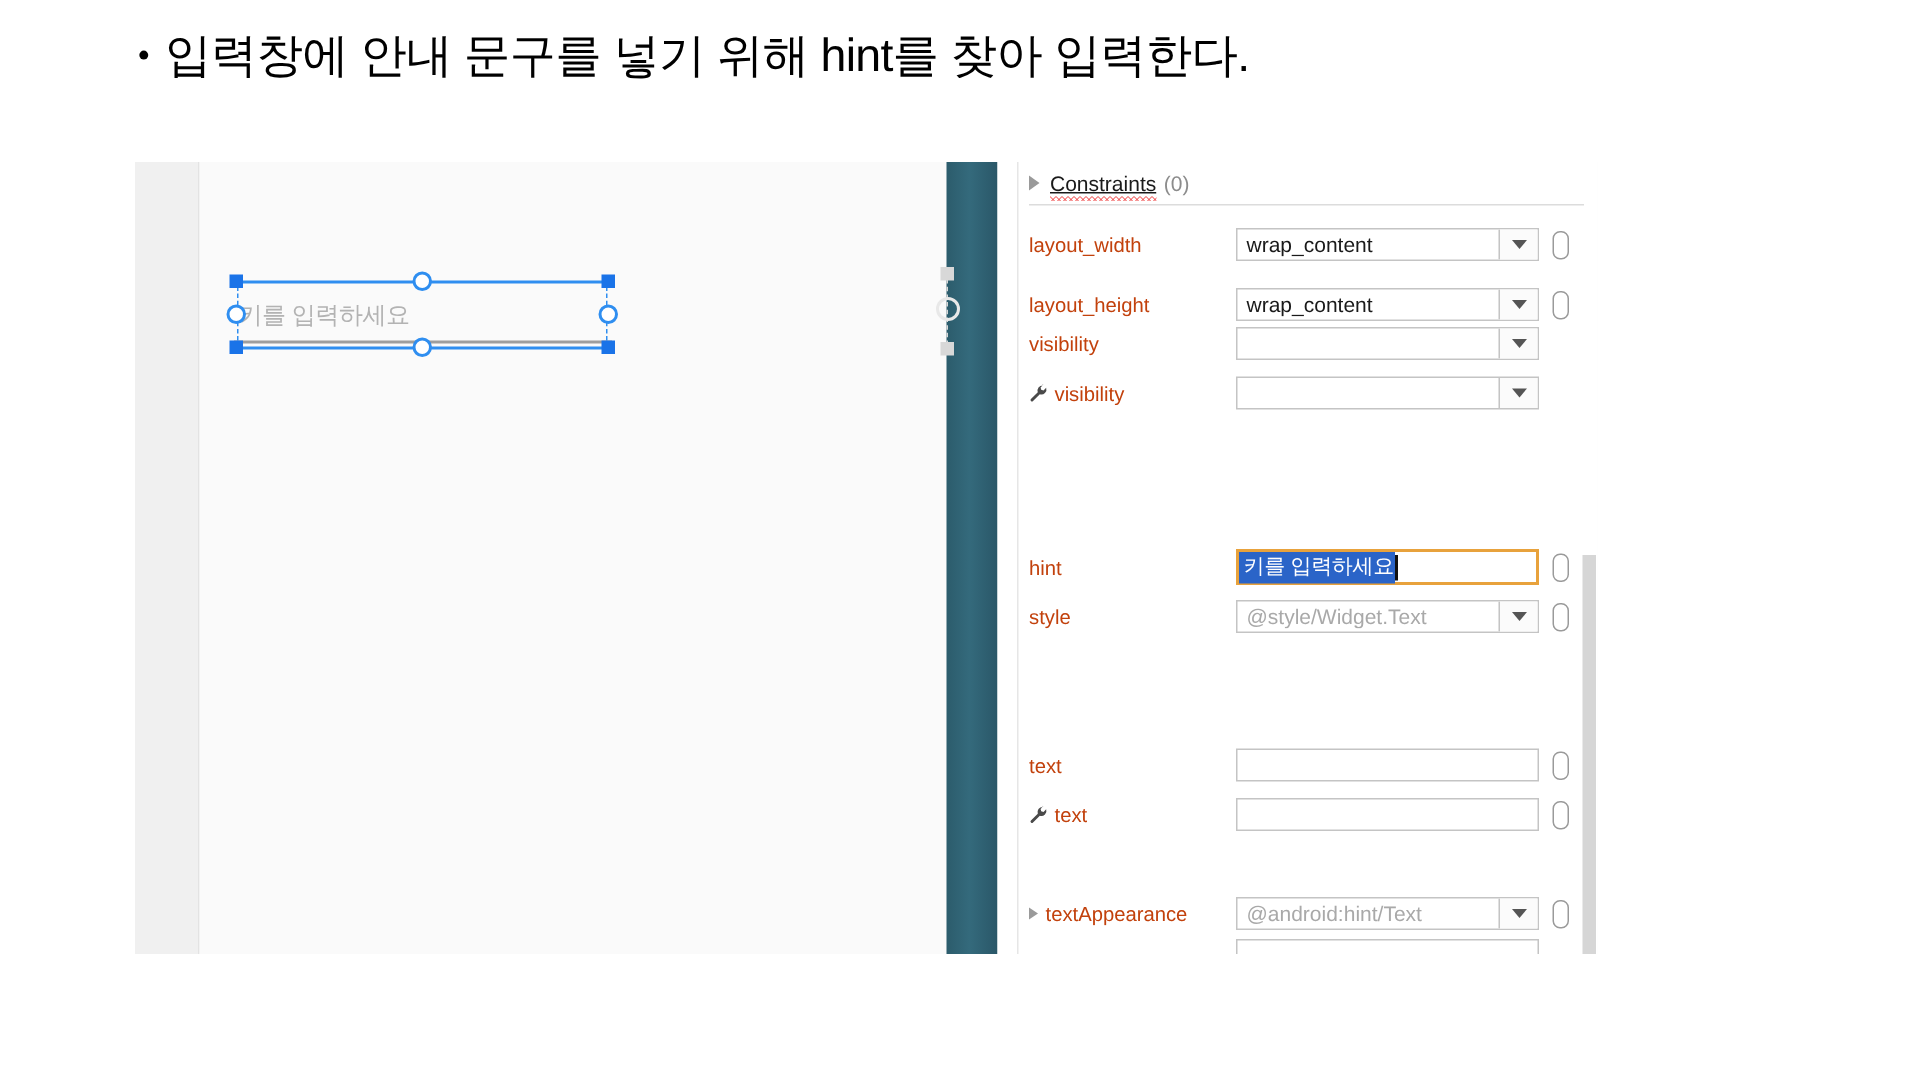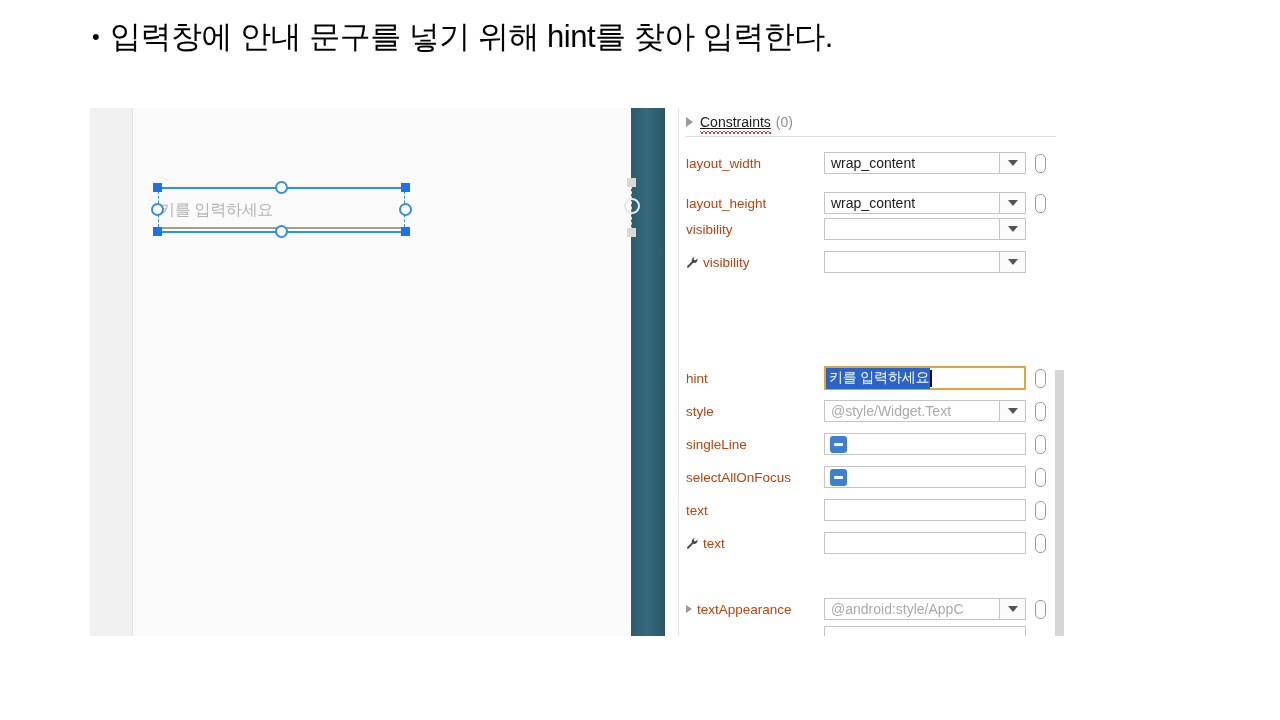--- a/index.html
+++ b/index.html
@@ -548,39 +548,21 @@
       <div class="row-label">style</div>
       <div class="field with-drop">
         <span class="val muted">@style/Widget.Text</span>
         <span class="dropbtn">
             <span class="arrow"></span>
           </span>
       </div>
       <div class="respick"></div>
     </div>
 
-    <div class="row" style="top:321px">
-      <div class="row-label">singleLine</div>
-      <div class="field">
-        <span class="chk">
-            <span class="dash"></span>
-          </span>
-      </div>
-      <div class="respick"></div>
-    </div>
-
-    <div class="row" style="top:354px">
-      <div class="row-label">selectAllOnFocus</div>
-      <div class="field">
-        <span class="chk">
-            <span class="dash"></span>
-          </span>
-      </div>
-      <div class="respick"></div>
-    </div>
+
 
     <div class="row" style="top:387px">
       <div class="row-label">text</div>
       <div class="field">
         <span class="val"></span>
       </div>
       <div class="respick"></div>
     </div>
 
     <div class="row" style="top:420px">
@@ -598,21 +580,21 @@
       <div class="respick"></div>
     </div>
 
 
     <div class="row" style="top:486px">
       <div class="row-label">
         <span class="mini-tri"></span>
         <span>textAppearance</span>
       </div>
       <div class="field with-drop">
-        <span class="val muted">@android:style/AppC</span>
+        <span class="val muted">@android:hint/Text</span>
         <span class="dropbtn">
             <span class="arrow"></span>
           </span>
       </div>
       <div class="respick"></div>
     </div>
 
     <div class="partial-row"></div>
 
     <div class="vscroll-track">

